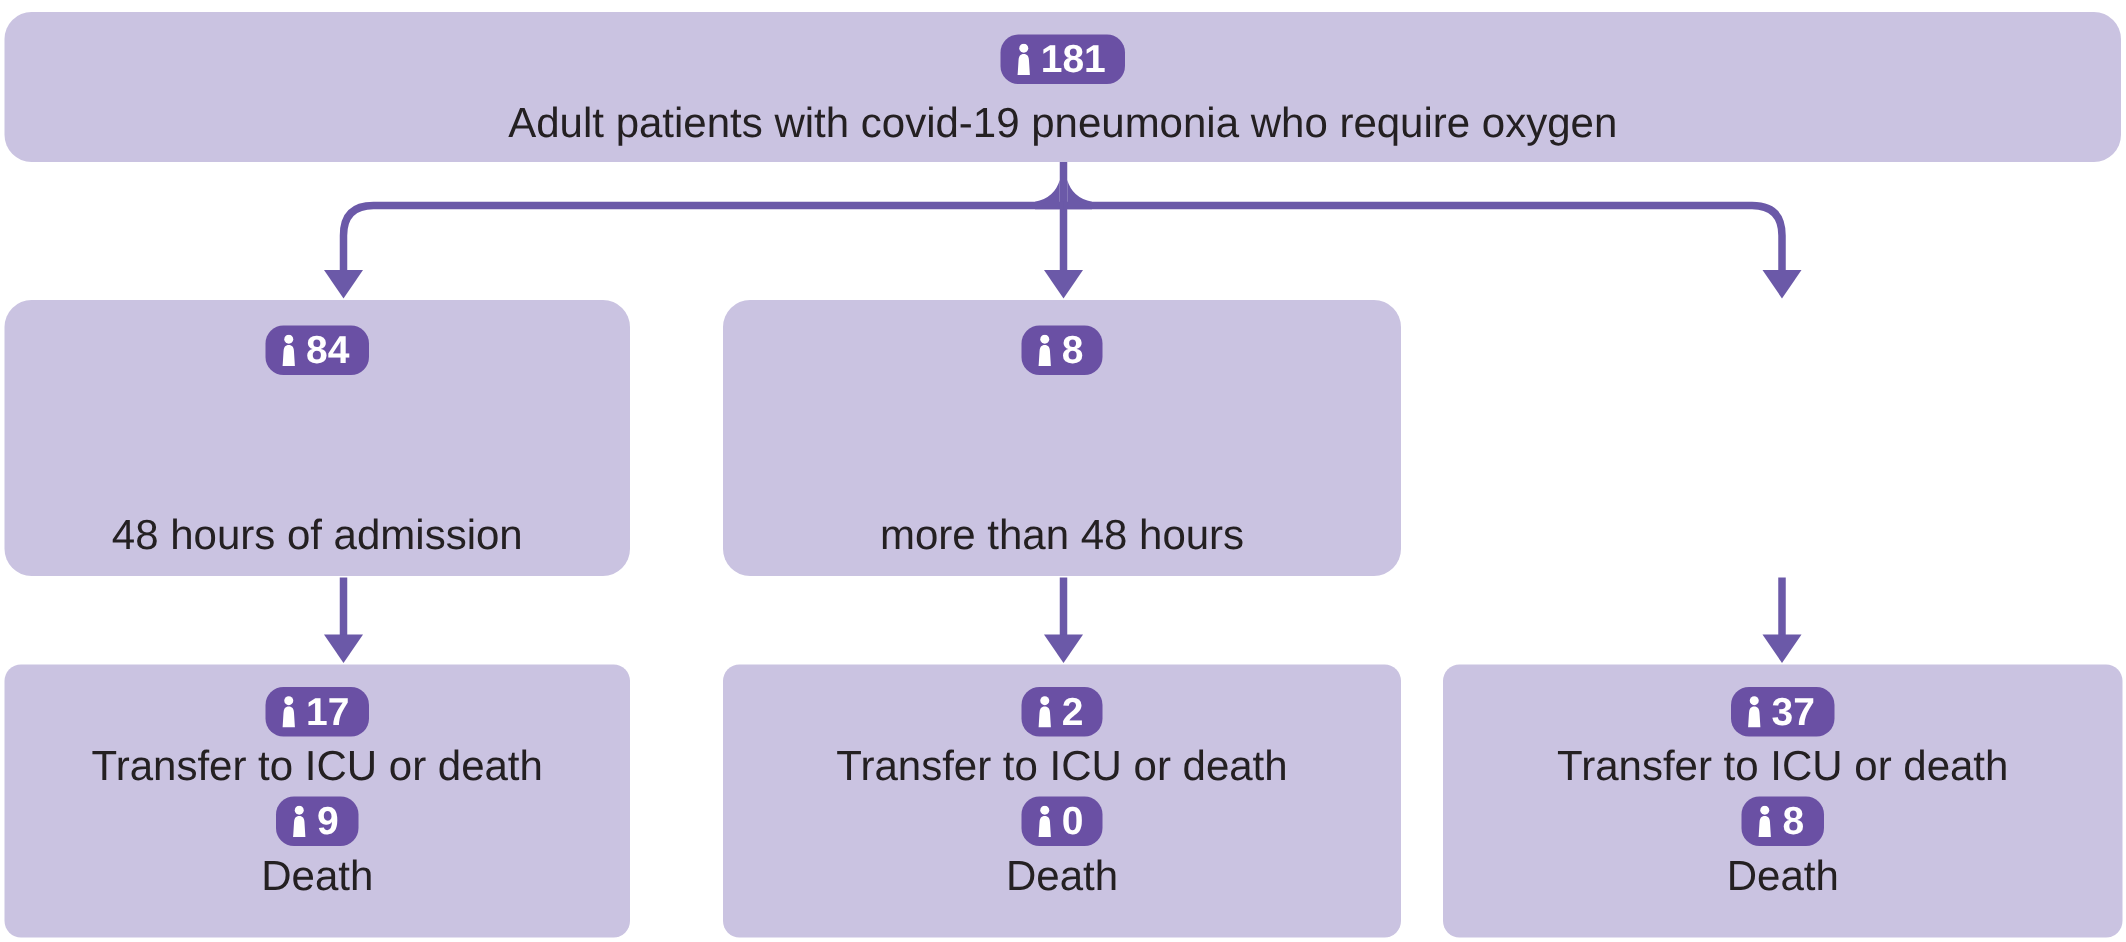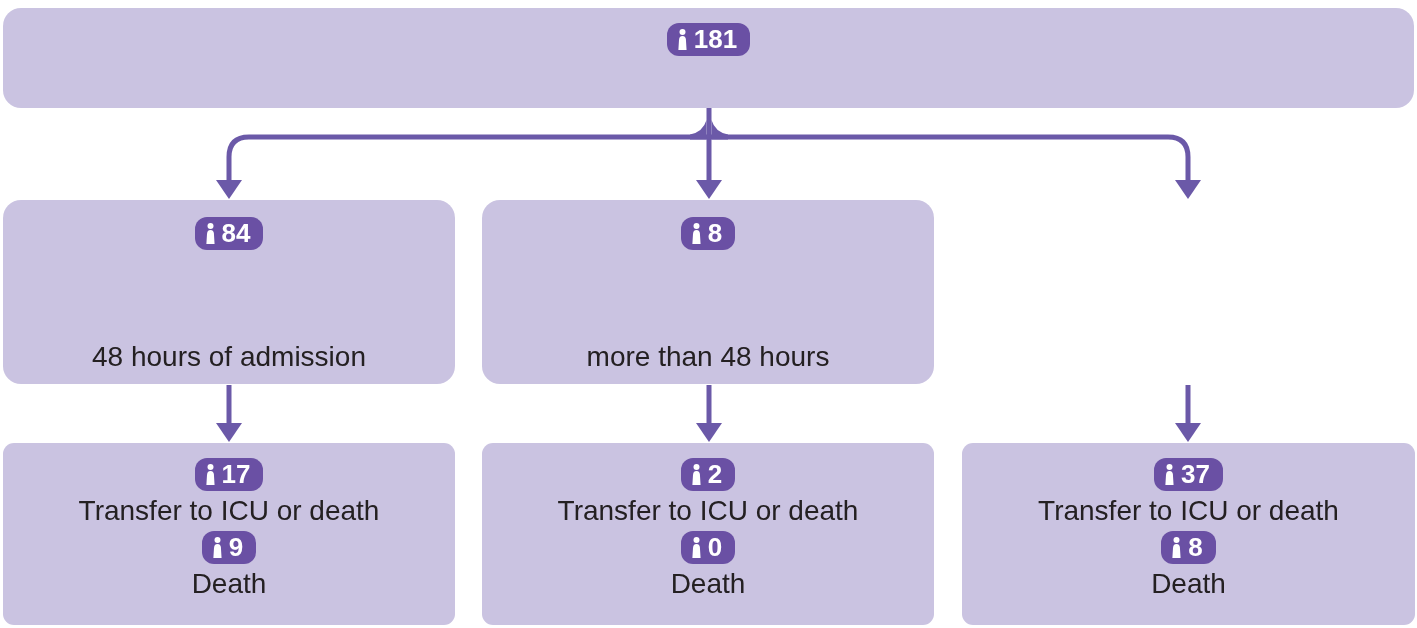--- a/index.html
+++ b/index.html
@@ -30,21 +30,21 @@
     color: var(--text);
     font-size: 28px;
   }
   .top-box {
     left: 3px; top: 8px;
     width: 1411px; height: 100px;
     padding-top: 15px;
   }
   .row2 { top: 200px; height: 184px; padding-top: 17px; }
   .row3 { top: 443px; height: 182px; padding-top: 15px; border-radius: 11px; }
-  .col1 { left: 3px;   width: 452px; }
+  .col1 { left: 3px;   width: 417px; }
   .col2 { left: 482px; width: 452px; }
   .col3 { left: 962px; width: 453px; }
   .badge {
     display: inline-flex;
     align-items: center;
     gap: 6px;
     background: var(--badge_bg);
     color: var(--badge_text);
     border-radius: 12px;
     padding: 3px 13px 4px 10px;
@@ -96,20 +96,21 @@
   </svg>
 
   <div class="box top-box">
     <span class="badge">
       <svg width="11" height="21" viewBox="0 0 11 21">
         <circle class="person" cx="5.5" cy="3.1" r="3.0"></circle>
         <path class="person" d="M5.5 7 C3.2 7 2.2 8.6 2.05 10.8 L1.4 21 L9.6 21 L8.95 10.8 C8.8 8.6 7.8 7 5.5 7 Z"></path>
       </svg>
       <span>181</span>
     </span>
+    <div class="top-label">Adult patients with covid-19 pneumonia who require oxygen</div>
   </div>
 
   <div class="box row2 col1">
     <span class="badge">
       <svg width="11" height="21" viewBox="0 0 11 21">
         <circle class="person" cx="5.5" cy="3.1" r="3.0"></circle>
         <path class="person" d="M5.5 7 C3.2 7 2.2 8.6 2.05 10.8 L1.4 21 L9.6 21 L8.95 10.8 C8.8 8.6 7.8 7 5.5 7 Z"></path>
       </svg>
       <span>84</span>
     </span>

